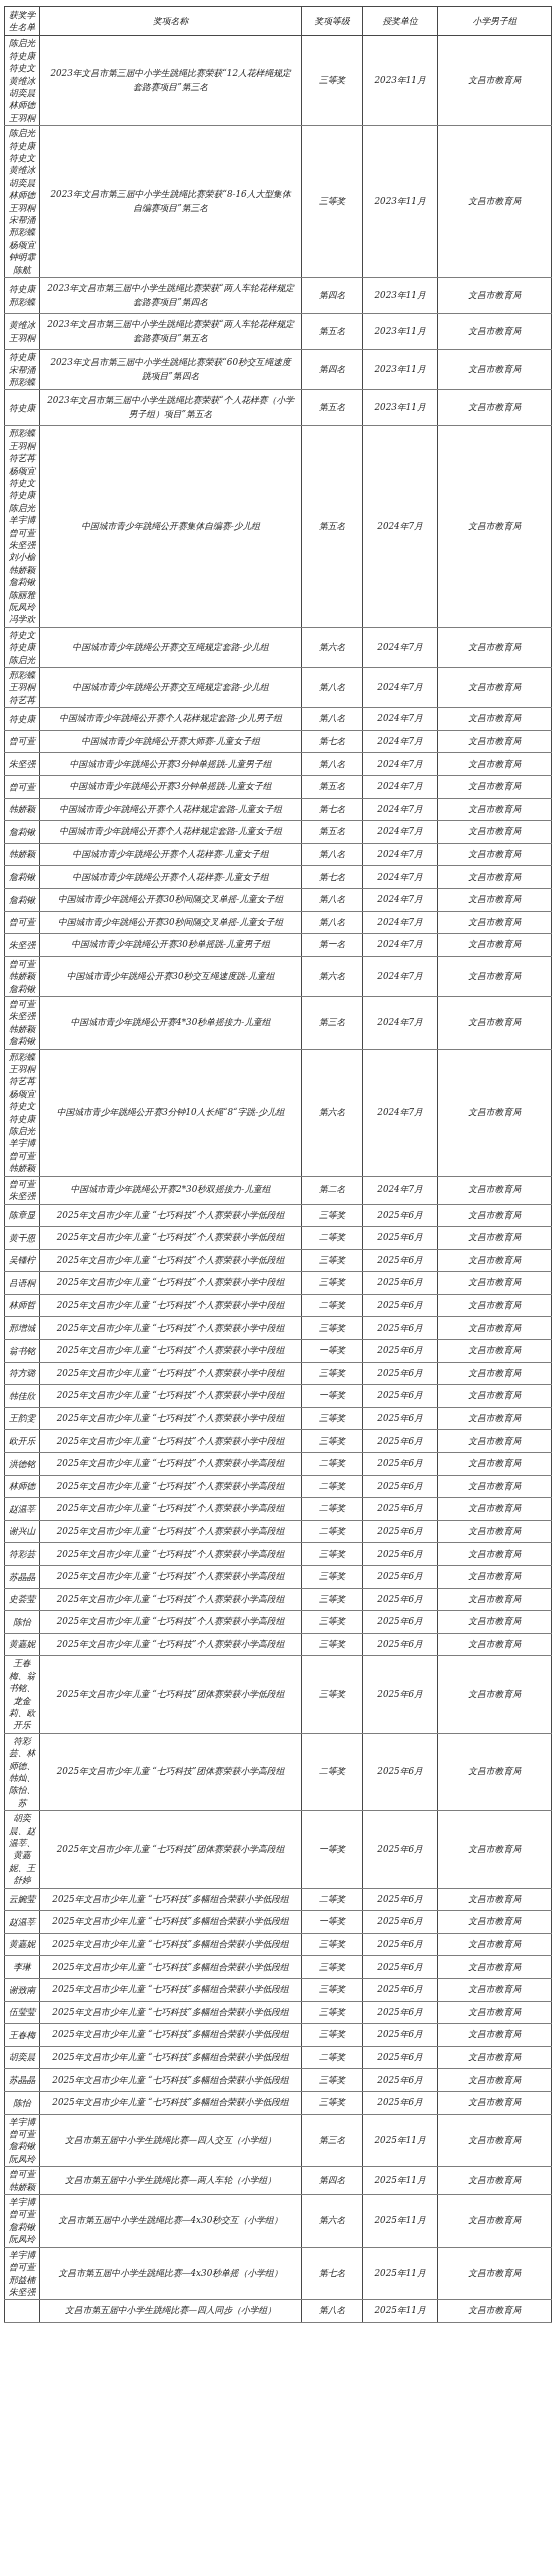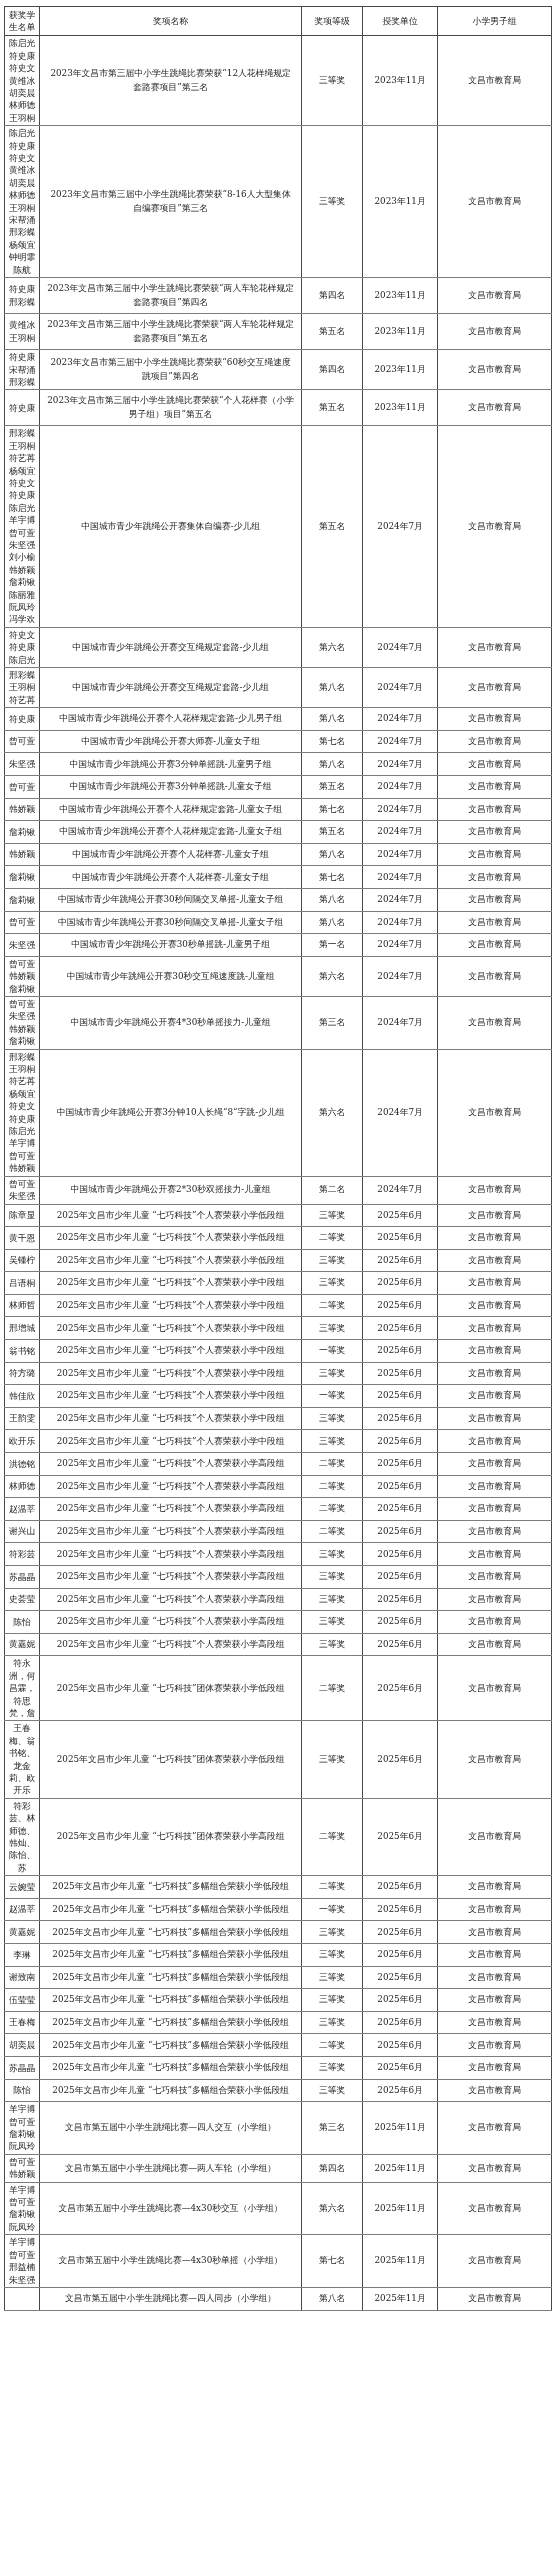--- a/index.html
+++ b/index.html
@@ -1,17 +1,17 @@
 <!DOCTYPE html>
 <html style="font-size:8.2px"><head>
 <meta charset="utf-8">
 <style>
   html,body{margin:0;padding:0;background:#ffffff;}
   body{width:556px;min-height:3089px;font-family:"DejaVu Serif","Liberation Serif",serif;color:#1c1c1c;}
-  .page{padding:6.2px 4.6px 0 4.1px;box-sizing:border-box;}
+  .page{padding:6.2px 4.6px 0 4.1px;box-sizing:border-box;font-style:italic;}
   table.awards{border-collapse:collapse;table-layout:fixed;width:547px;background:#ffffff;border:1px solid #474747;}
   col.c1{width:35px;}
   col.c2{width:262px;}
   col.c3{width:61px;}
   col.c4{width:75px;}
   col.c5{width:114px;}
   th,td{border:0.5px solid #474747;border-bottom:1.5px double #7d7d7d;text-align:center;vertical-align:middle;font-weight:normal;font-size:8.8px;word-break:break-all;}
   thead th{border-bottom:1px solid #474747;padding:2.1px 1px;line-height:12px;}
   td.c-names{padding:1px 2.6px;line-height:12.4px;}
   td.c-names .name-line{line-height:12.4px;}
@@ -487,37 +487,37 @@
         <tr>
           <td class="c-names">
             <div class="name-line">黄嘉妮</div>
           </td>
           <td class="c-award">2025年文昌市少年儿童 “七巧科技”个人赛荣获小学高段组</td>
           <td class="c-level">三等奖</td>
           <td class="c-date">2025年6月</td>
           <td class="c-unit">文昌市教育局</td>
         </tr>
         <tr>
-          <td class="c-names">符永洲，何昌霖，符思梵，詹</td>
-          <td class="c-award">2025年文昌市少年儿童 “七巧科技”团体赛荣获小学低段组</td>
-          <td class="c-level">二等奖</td>
-          <td class="c-date">2025年6月</td>
-          <td class="c-unit">文昌市教育局</td>
-        </tr>
-        <tr>
           <td class="c-names">王春梅、翁书铭、龙金莉、欧开乐</td>
           <td class="c-award">2025年文昌市少年儿童 “七巧科技”团体赛荣获小学低段组</td>
           <td class="c-level">三等奖</td>
           <td class="c-date">2025年6月</td>
           <td class="c-unit">文昌市教育局</td>
         </tr>
         <tr>
           <td class="c-names">符彩芸、林师德、韩灿、陈怡、苏</td>
           <td class="c-award">2025年文昌市少年儿童 “七巧科技”团体赛荣获小学高段组</td>
           <td class="c-level">二等奖</td>
+          <td class="c-date">2025年6月</td>
+          <td class="c-unit">文昌市教育局</td>
+        </tr>
+        <tr>
+          <td class="c-names">胡奕晨、赵温莘、黄嘉妮、王舒婷</td>
+          <td class="c-award">2025年文昌市少年儿童 “七巧科技”团体赛荣获小学高段组</td>
+          <td class="c-level">一等奖</td>
           <td class="c-date">2025年6月</td>
           <td class="c-unit">文昌市教育局</td>
         </tr>
         <tr>
           <td class="c-names">
             <div class="name-line">云婉莹</div>
           </td>
           <td class="c-award">2025年文昌市少年儿童 “七巧科技”多幅组合荣获小学低段组</td>
           <td class="c-level">二等奖</td>
           <td class="c-date">2025年6月</td>

